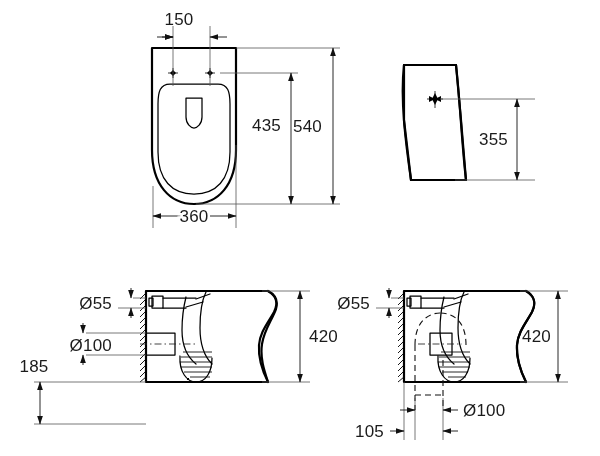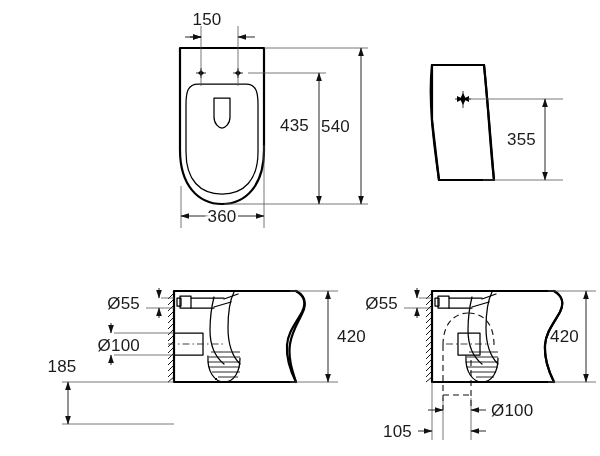--- a/index.html
+++ b/index.html
@@ -3,21 +3,21 @@
 <meta charset="utf-8">
 <title>WC Technical Drawing</title>
 <style>
   html,body{margin:0;padding:0;background:#ffffff;}
   body{
     width:600px;height:456px;overflow:hidden;
     font-family:"Liberation Sans","DejaVu Sans",sans-serif;
     background:#ffffff;
     position:relative;
   }
-  #sheet{position:absolute;left:0;top:0;width:476px;height:456px;padding-left:28px;}
+  #sheet{position:absolute;left:0;top:0;width:476px;height:456px;}
   svg{display:block;}
   .dim-txt{
     font-family:"Liberation Sans","DejaVu Sans",sans-serif;
     font-size:17px;
     fill:#1b1b1b;
     letter-spacing:0.2px;
   }
   .outline{fill:none;stroke:#000000;stroke-width:2.2;stroke-linejoin:round;stroke-linecap:round;}
   .outline-thin{fill:none;stroke:#000000;stroke-width:1.5;stroke-linejoin:round;stroke-linecap:round;}
   .inner{fill:none;stroke:#000000;stroke-width:1.25;stroke-linejoin:round;stroke-linecap:round;}

